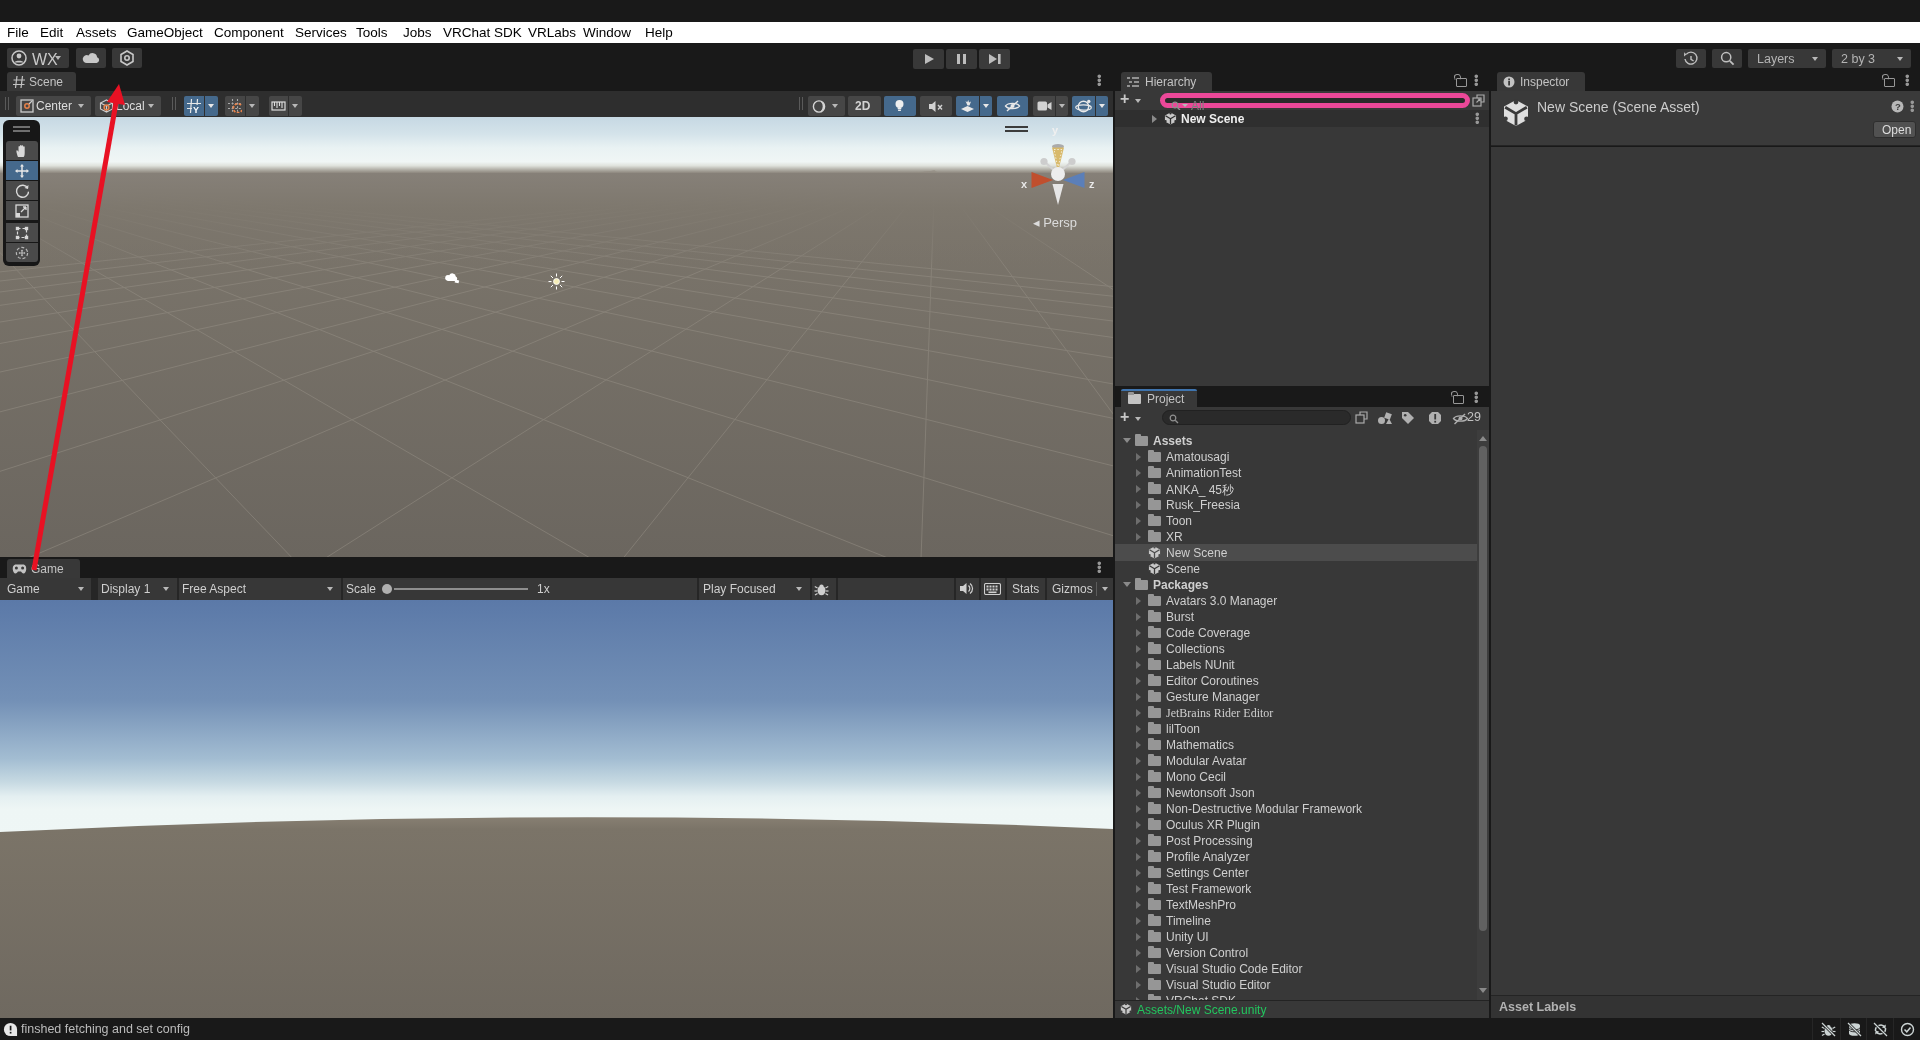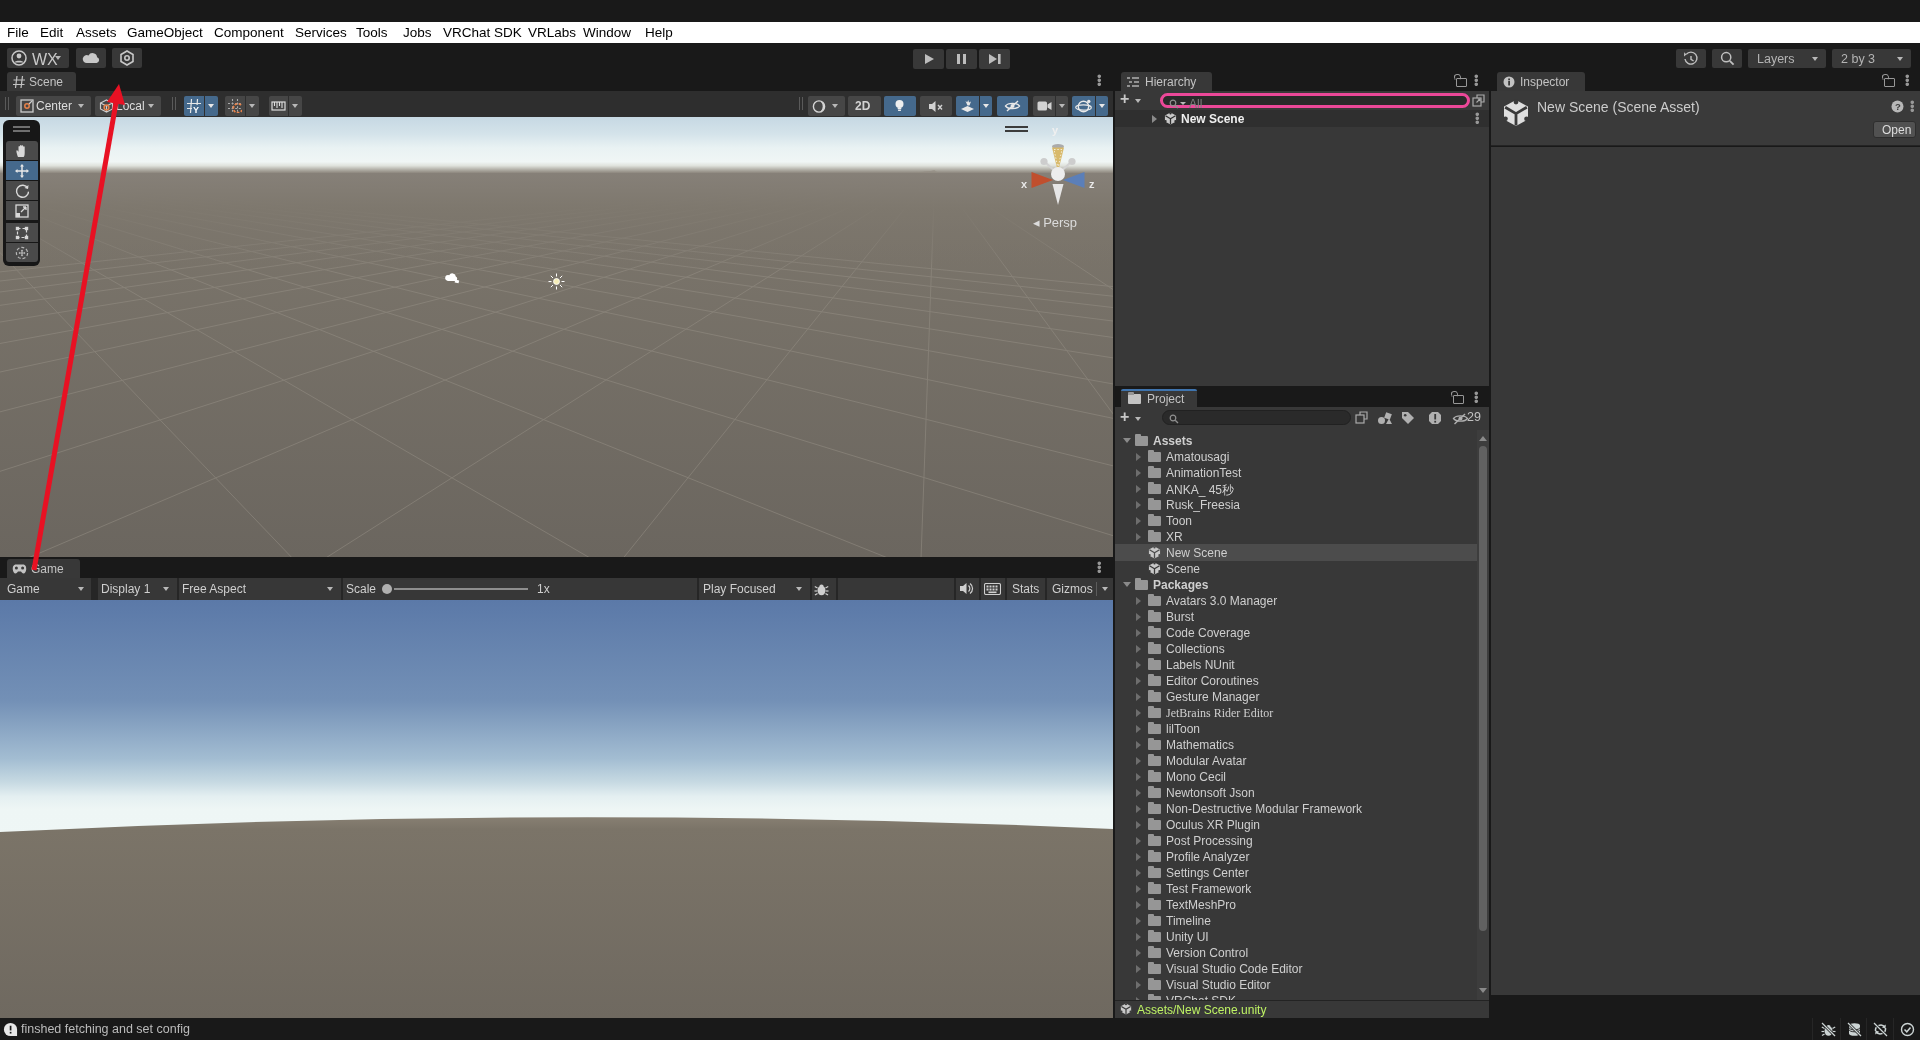--- a/index.html
+++ b/index.html
@@ -505,21 +505,21 @@
       <span class="abs" style="left:24px;top:3px;">Hierarchy</span>
     </div>
     <div class="icon-lock" style="left:341px;top:8px;"></div>
     <div class="dots3" style="left:359px;top:5px;">•<br>•<br>•</div>
   </div>
   <div class="abs panel" style="left:1115px;top:91px;width:374px;height:295px;">
 
     <div class="abs" style="left:0;top:0;width:374px;height:19px;">
       <span class="abs" style="left:5px;top:-1px;color:#c8c8c8;font-size:16px;font-weight:bold;">+</span>
       <div class="ddarrow" style="left:20px;top:8px;"></div>
-      <div class="abs" style="left:45px;top:2px;width:310px;height:15px;background:#2a2a2a;border:3px solid #ec4899;border-radius:8px;">
+      <div class="abs" style="left:45px;top:2px;width:310px;height:15px;background:#2a2a2a;border:5px solid #ec4899;border-radius:8px;">
         <svg class="abs" style="left:6px;top:2.5px;" width="10" height="10" viewBox="0 0 10 10">
           <circle cx="4" cy="4" r="2.8" fill="none" stroke="#909090" stroke-width="1.2"></circle>
           <line x1="6.2" y1="6.2" x2="9" y2="9" stroke="#909090" stroke-width="1.3"></line>
         </svg>
         <div class="ddarrow" style="left:17px;top:6px;border-top-width:3px;border-left-width:3px;border-right-width:3px;"></div>
         <span class="abs" style="left:26px;top:1px;color:#7e7e7e;font-size:12px;">All</span>
       </div>
       <svg class="abs" style="left:357px;top:3px;" width="13" height="13" viewBox="0 0 13 13">
         <rect x="1" y="4" width="8" height="8" fill="none" stroke="#aaaaaa" stroke-width="1.2"></rect>
         <path d="M5 4 L5 1 L12 1 L12 8 L9 8" fill="none" stroke="#aaaaaa" stroke-width="1.2"></path>
@@ -788,21 +788,21 @@
     </div>
 
     <div class="abs" style="left:0;top:593px;width:374px;height:18px;background:#383838;border-top:1px solid #232323;">
       <svg class="abs" style="left:5px;top:2px;" width="12" height="12" viewBox="0 0 14 14">
         <path d="M7 0.5 L13 3.8 L13 10.2 L7 13.5 L1 10.2 L1 3.8 Z" fill="#c8c8c8"></path>
         <path d="M7 7.3 L1.6 4.1 M7 7.3 L12.4 4.1 M7 7.3 L7 13.2" stroke="#383838" stroke-width="1.4" fill="none"></path>
           <circle cx="7" cy="1.5" r="1.2" fill="#383838"></circle>
           <circle cx="1.7" cy="9.9" r="1.2" fill="#383838"></circle>
           <circle cx="12.3" cy="9.9" r="1.2" fill="#383838"></circle>
       </svg>
-      <span class="abs" style="left:22px;top:2px;color:#bef264;font-size:12px;">Assets/New Scene.unity</span>
+      <span class="abs" style="left:22px;top:2px;color:#22c55e;font-size:12px;">Assets/New Scene.unity</span>
     </div>
   </div>
 
   <div class="abs" style="left:1489px;top:70px;width:2px;height:948px;background:#191919;"></div>
   <div class="abs tabbar" style="left:1491px;top:70px;width:429px;height:21px;">
     <div class="tab" style="left:6px;top:2px;width:88px;height:19px;">
       <svg class="abs" style="left:6px;top:4px;" width="12" height="12" viewBox="0 0 12 12">
         <circle cx="6" cy="6" r="5.5" fill="#c3c3c3"></circle>
         <rect x="5.2" y="5" width="1.8" height="4.5" fill="#383838"></rect>
         <rect x="5.2" y="2.5" width="1.8" height="1.8" fill="#383838"></rect>
@@ -824,20 +824,23 @@
     <svg class="abs" style="left:400px;top:9px;" width="13" height="13" viewBox="0 0 13 13">
       <circle cx="6.5" cy="6.5" r="6" fill="#b8b8b8"></circle>
       <text x="4" y="10" font-size="9.5" font-weight="bold" fill="#3a3a3a" font-family="Liberation Sans">?</text>
     </svg>
     <div class="dots3" style="left:419px;top:10px;">•<br>•<br>•</div>
     <div class="abs" style="left:382px;top:30px;width:43px;height:17px;background:#515151;border-radius:3px;border:1px solid #2e2e2e;">
       <span class="abs" style="left:8px;top:1px;color:#dddddd;font-size:12px;">Open</span>
     </div>
   </div>
   <div class="abs panel" style="left:1491px;top:147px;width:429px;height:848px;"></div>
+  <div class="abs" style="left:1491px;top:995px;width:429px;height:23px;background:#333333;border-top:1px solid #242424;">
+    <span class="abs" style="left:8px;top:4px;color:#b2b2b2;font-size:12.5px;font-weight:bold;">Asset Labels</span>
+  </div>
 
   <div class="abs" style="left:0;top:1018px;width:1920px;height:22px;background:#191919;">
     <svg class="abs" style="left:3px;top:4px;" width="15" height="15" viewBox="0 0 16 16">
       <path d="M8 1 a7 7 0 1 0 0 14 L15 15 L15 8 A7 7 0 0 0 8 1 Z" fill="#e8e8e8"></path>
       <rect x="7.2" y="4" width="1.8" height="5" fill="#191919"></rect>
       <rect x="7.2" y="10.5" width="1.8" height="1.8" fill="#191919"></rect>
     </svg>
     <span class="abs" style="left:21px;top:4px;color:#bbbbbb;font-size:12.5px;">finshed fetching and set config</span>
     <div class="abs" style="left:1812px;top:0;width:1px;height:22px;background:#262626;"></div>
     <svg class="abs" style="left:1821px;top:4px;" width="15" height="15" viewBox="0 0 15 15">

